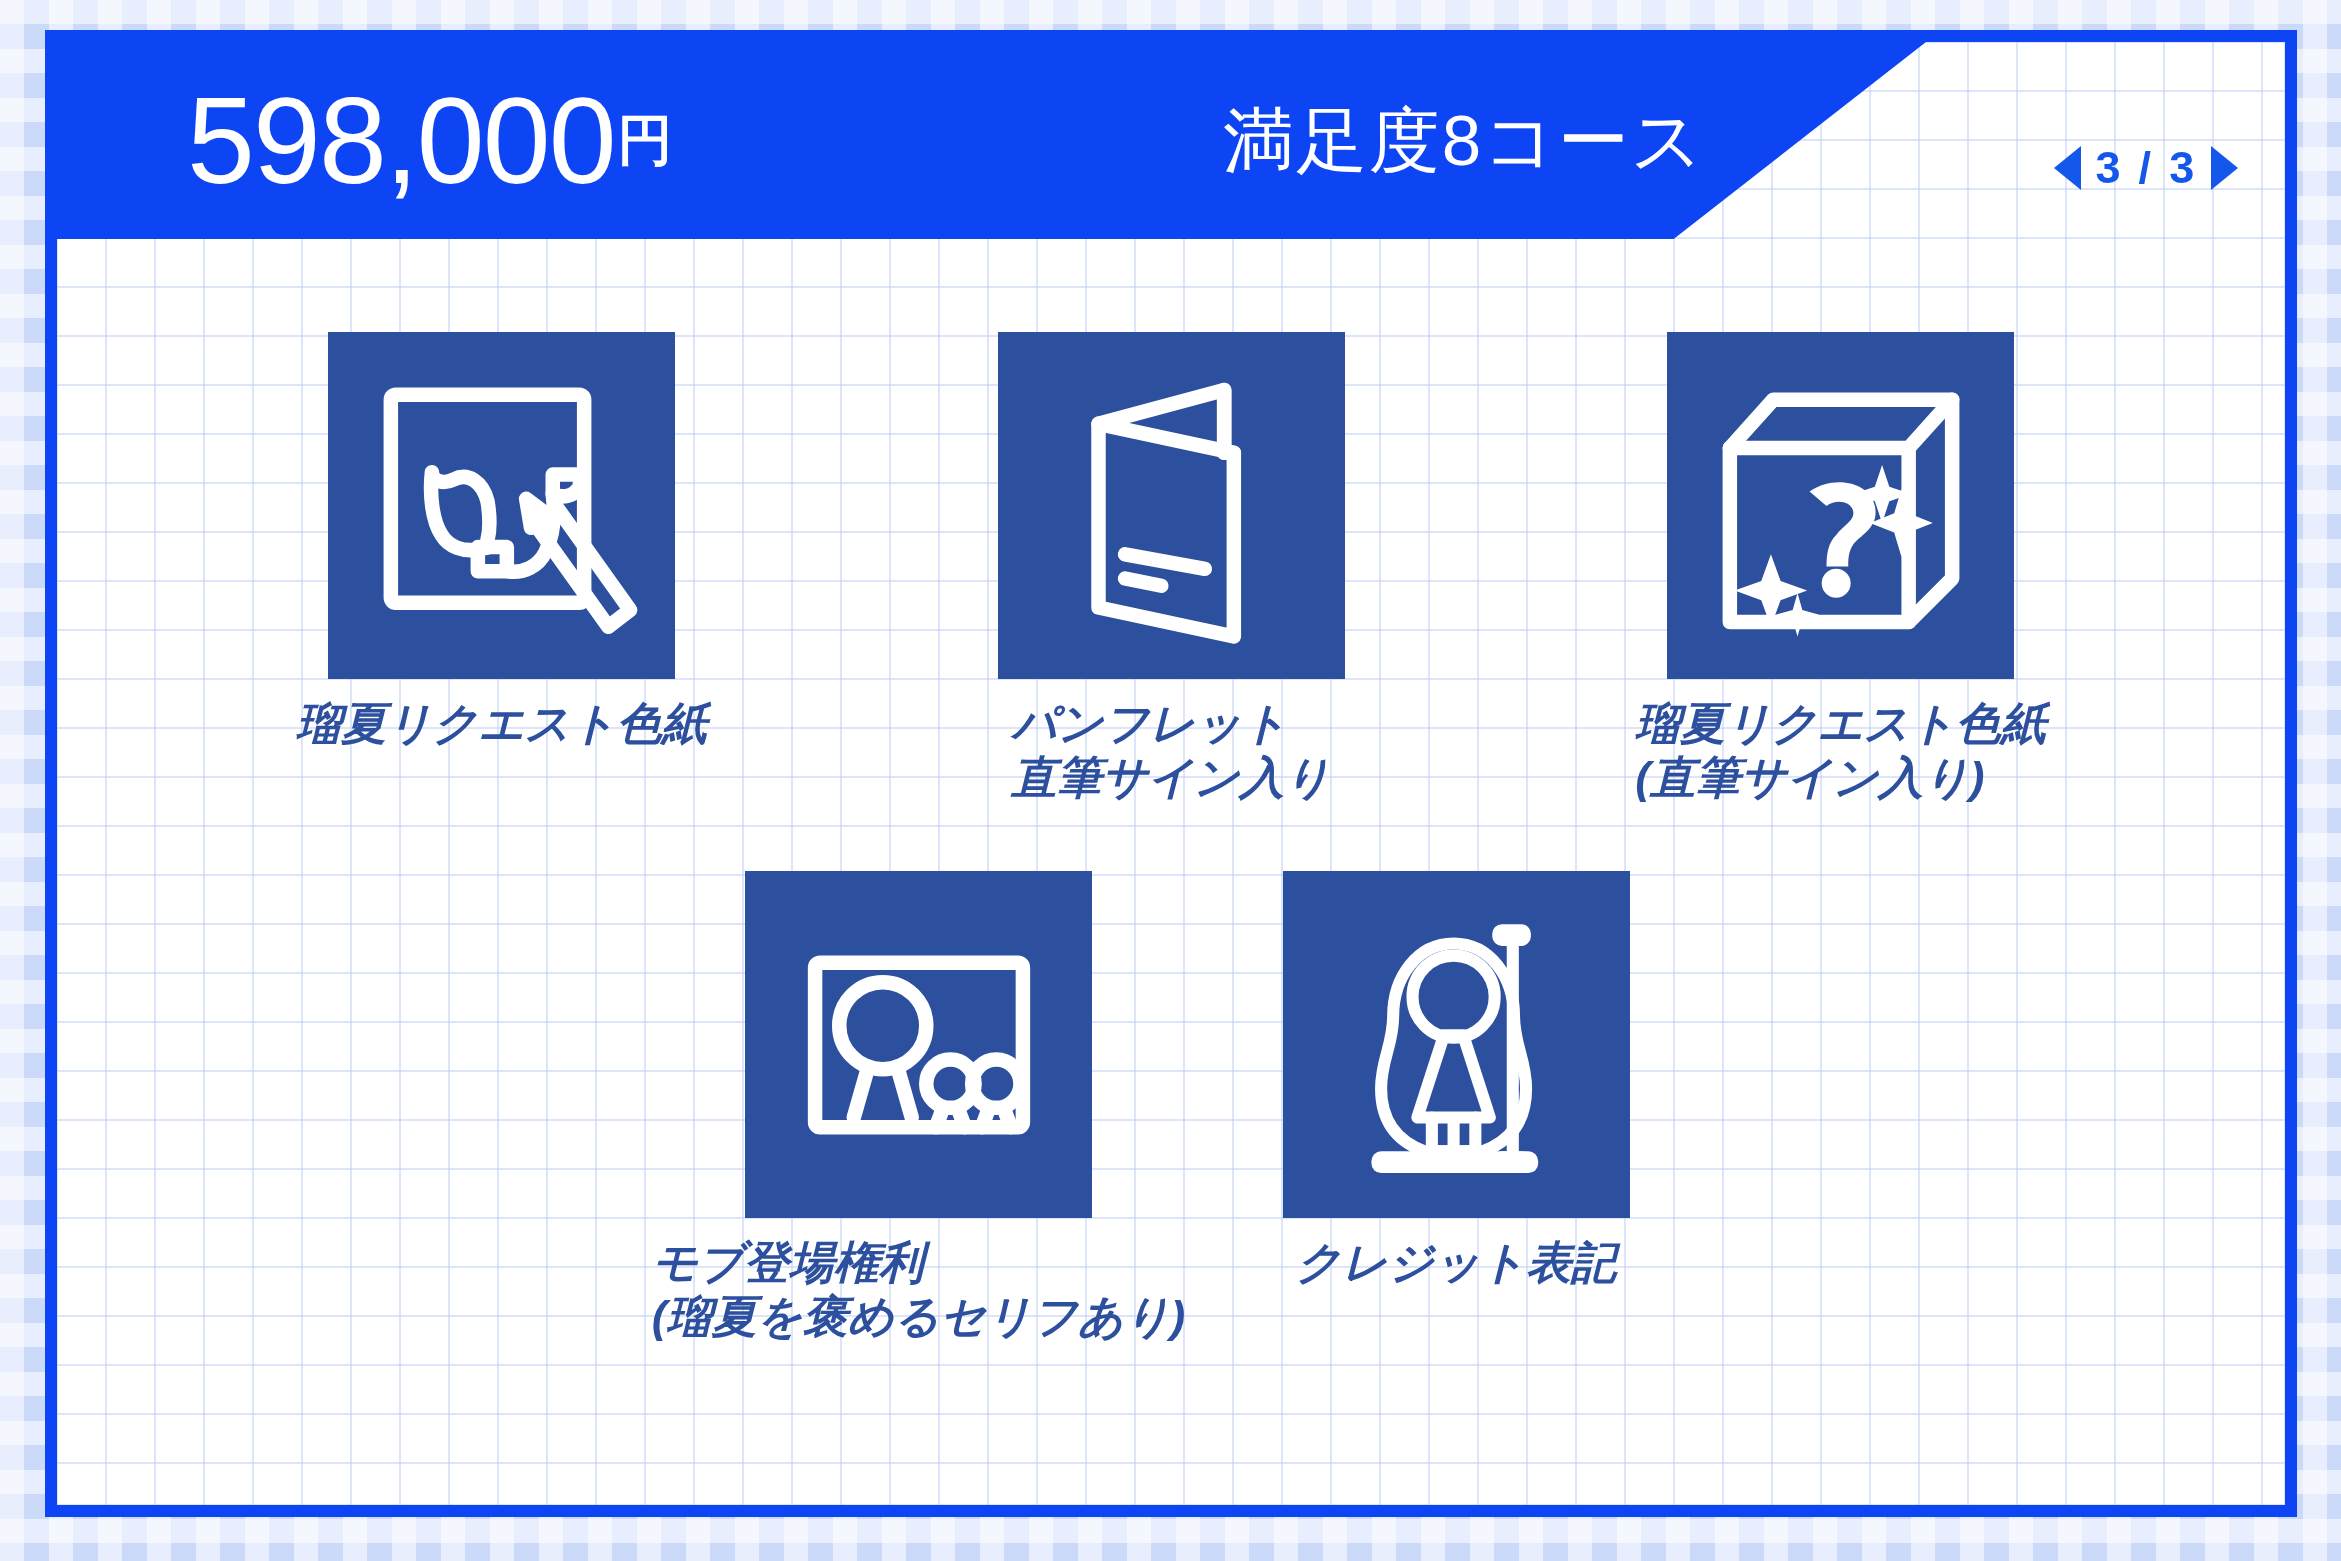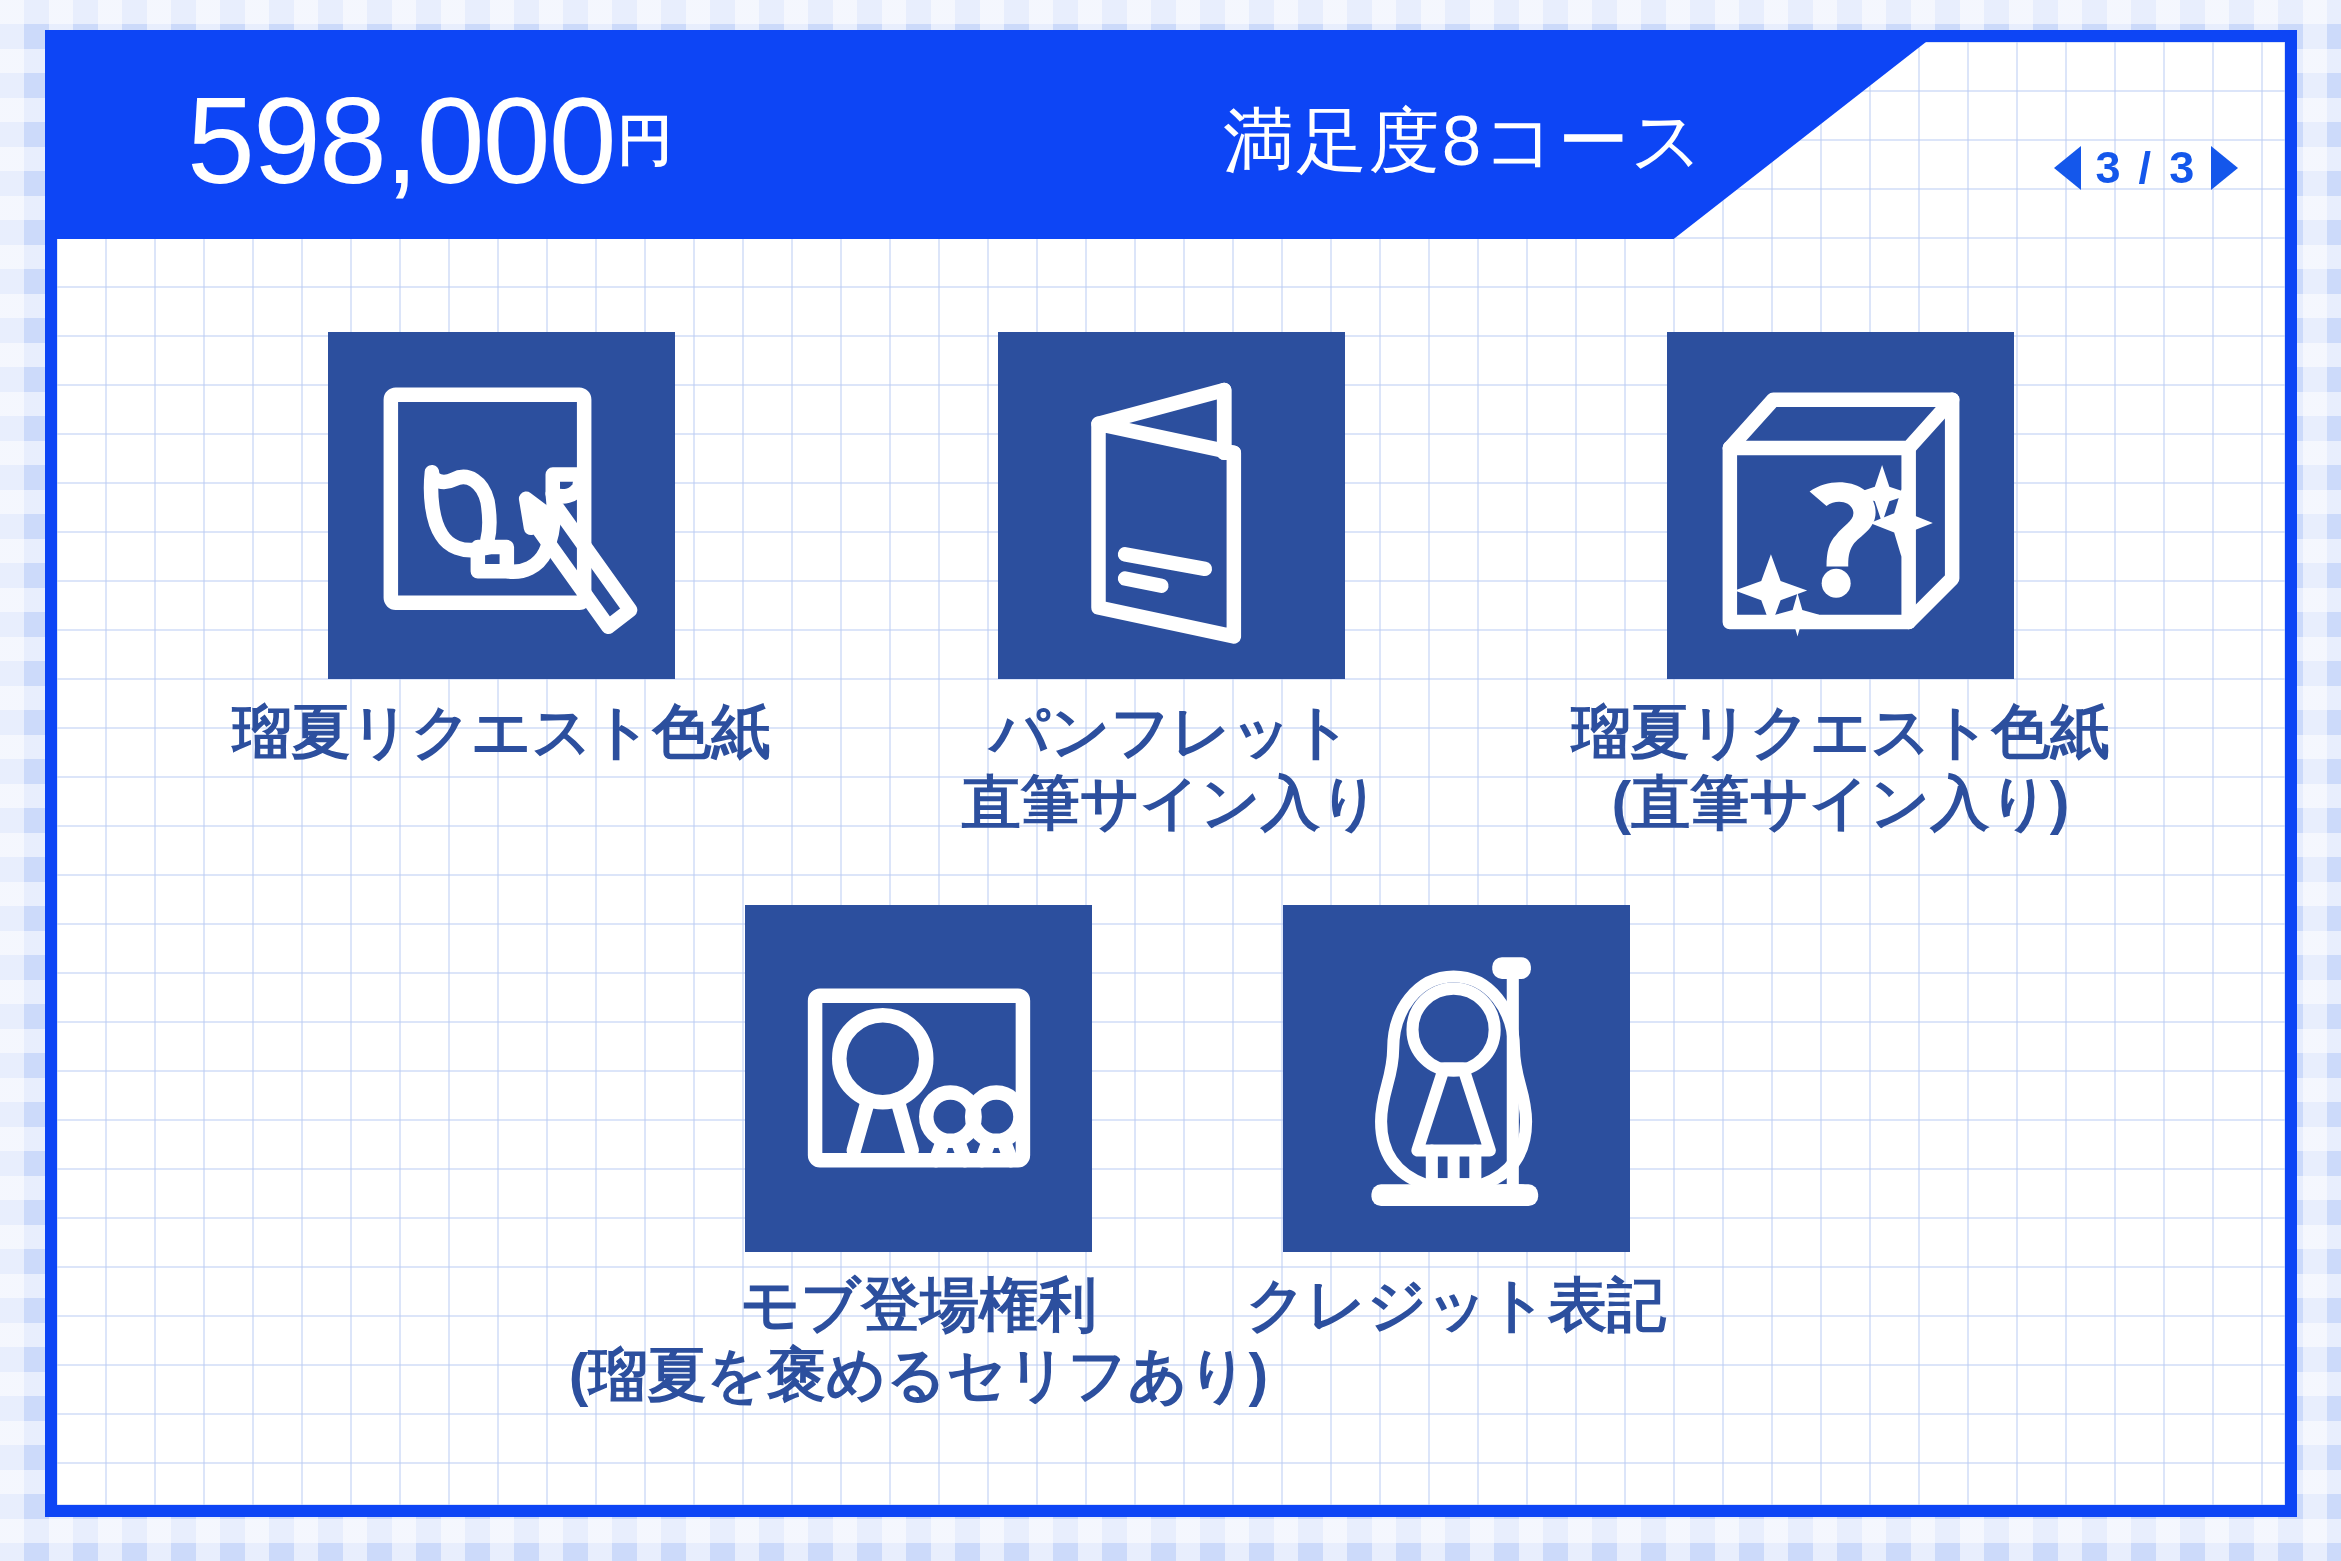--- a/index.html
+++ b/index.html
@@ -177,25 +177,25 @@
     display: flex;
     align-items: center;
     justify-content: center;
     flex: 0 0 auto;
   }
   .icon-tile svg { display: block; }
 
   .perk-label {
     margin-top: 18px;
     color: #2c4f9e;
-    font-size: 59px;
+    font-size: 45px;
     font-weight: 700;
     line-height: 1.2;
-    text-align: center;
     white-space: nowrap;
+    font-style: italic;
   }
   .perk-label .ln2 { display: block; }
 </style>
 </head>
 <body>
 
 <div id="stage">
   <div id="card">
 
     <div id="header">

